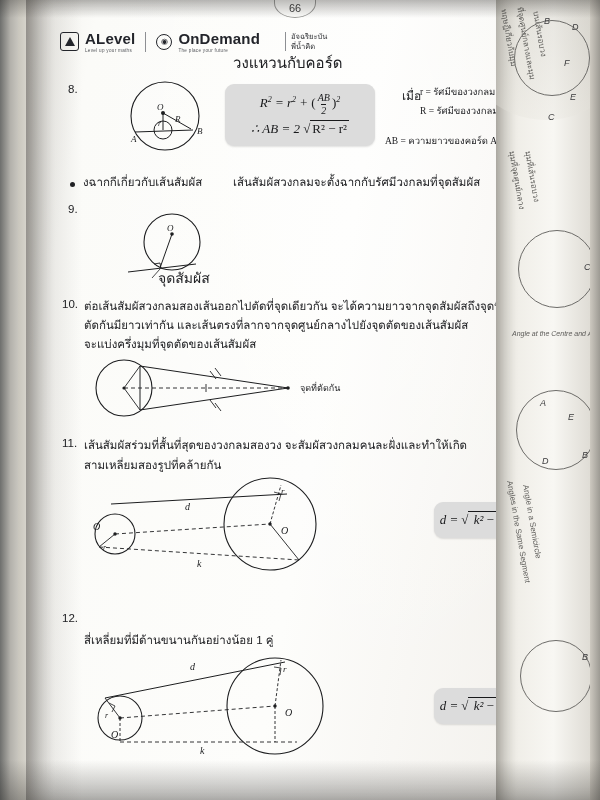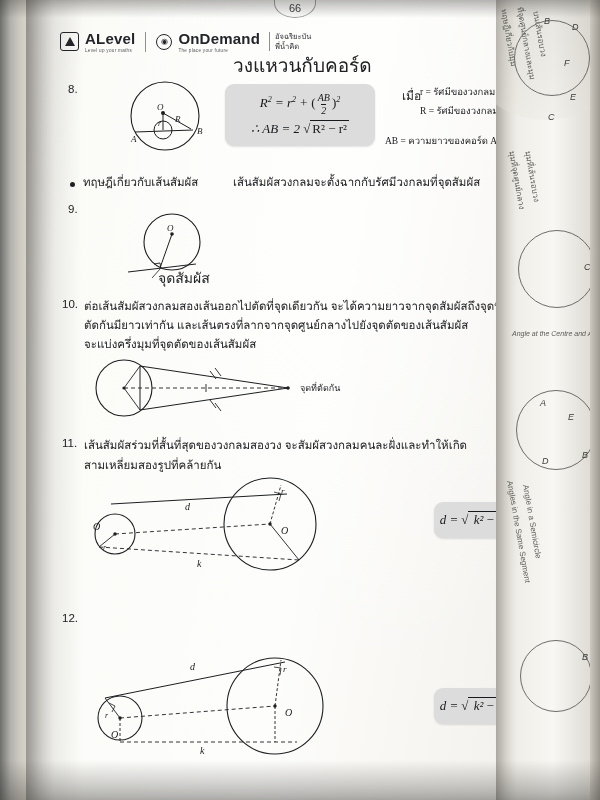--- a/index.html
+++ b/index.html
@@ -136,21 +136,21 @@
   .logo-txt-sub  { font-size: 4.6px; letter-spacing:.3px; color:#55575c; margin-top:1px;}
   .logo-sep { width:1px; height:20px; background:#8d8f93; margin:0 4px;}
   .logo-circ {
     width: 14px;height:14px;border-radius:50%;
     border:1.4px solid #23252b;
     display:flex;align-items:center;justify-content:center;
     font-size:8px;
   }
   .thai-tag {
     font-size: 7.5px; color:#2b2d31; line-height:1.25;
-    border-left:1px solid #8d8f93; padding-left:5px; margin-left:3px;
+    border-left:1px solid #8d8f93; padding-left:5px; margin-left:19px;
   }
 
   
   .txt {
     position: absolute;
     color: #202124;
     font-size: 11.5px;
     line-height: 1.45;
     white-space: nowrap;
   }
@@ -229,21 +229,21 @@
     <span style="display:flex;flex-direction:column;">
       <span class="logo-txt-main">OnDemand</span>
       <span class="logo-txt-sub">The place your future</span>
     </span>
     <span class="thai-tag">
       <span>อัจฉริยะบัน</span><br>
       <span>พี่น้ำคิด</span>
     </span>
   </div>
 
-  <div class="txt" style="left:233px; top:52px; font-size:19px;">วงแหวนกับคอร์ด</div>
+  <div class="txt" style="left:233px; top:52px; font-size:15px;">วงแหวนกับคอร์ด</div>
 
   <div class="num" style="left:68px; top:83px;">8.</div>
 
   <div class="fig" style="left:105px; top:80px;">
     <svg width="130" height="80" viewBox="0 0 130 80">
       <circle cx="60" cy="36" r="34" fill="none" stroke="#1d1e20" stroke-width="1.1"></circle>
       <circle cx="58" cy="33" r="2" fill="#1d1e20"></circle>
       <line x1="58" y1="33" x2="58" y2="50" stroke="#1d1e20" stroke-width="1"></line>
       <line x1="58" y1="33" x2="86" y2="49" stroke="#1d1e20" stroke-width="1"></line>
       <line x1="30" y1="52" x2="88" y2="50" stroke="#1d1e20" stroke-width="1"></line>
@@ -272,21 +272,21 @@
       <span class="sqrt">√<span style="border-top:1px solid #18191b; padding:0 2px;">R² − r²</span></span>
     </div>
   </div>
 
   <div class="txt" style="left:402px; top:88px; font-size:12px;">เมื่อ</div>
   <div class="txt" style="left:420px; top:86px; font-size:9.5px; font-family:'Liberation Serif',serif;">r  =  รัศมีของวงกลมเล็ก</div>
   <div class="txt" style="left:420px; top:105px; font-size:9.5px; font-family:'Liberation Serif',serif;">R  =  รัศมีของวงกลมใหญ่</div>
   <div class="txt" style="left:385px; top:135px; font-size:9.5px; font-family:'Liberation Serif',serif;">AB  =  ความยาวของคอร์ด AB</div>
 
   <div class="bullet" style="left:70px; top:182px;"></div>
-  <div class="txt" style="left:83px; top:174px;">ทฤษฎีเกี่ยวกับเส้นสัมผัส</div>
+  <div class="txt" style="left:83px; top:174px;">งฉากกีเกี่ยวกับเส้นสัมผัส</div>
   <div class="txt" style="left:233px; top:174px;">เส้นสัมผัสวงกลมจะตั้งฉากกับรัศมีวงกลมที่จุดสัมผัส</div>
 
   <div class="num" style="left:68px; top:203px;">9.</div>
   <div class="fig" style="left:110px; top:212px;">
     <svg width="130" height="70" viewBox="0 0 130 70">
       <circle cx="62" cy="30" r="28" fill="none" stroke="#1d1e20" stroke-width="1.1"></circle>
       <circle cx="62" cy="22" r="1.8" fill="#1d1e20"></circle>
       <text x="57" y="19" font-size="9" font-family="Liberation Serif, serif" font-style="italic" fill="#1d1e20">O</text>
       <line x1="62" y1="22" x2="50" y2="56" stroke="#1d1e20" stroke-width="1"></line>
       <line x1="18" y1="60" x2="86" y2="52" stroke="#1d1e20" stroke-width="1"></line>
@@ -352,20 +352,21 @@
   <div class="fbox" style="left:434px; top:502px; width:118px; height:36px;">
     <span>d =</span>
     <span class="sqrt" style="margin-left:3px;">√<span style="border-top:1px solid #18191b; padding:0 2px;">
       <span style="font-style:italic;">k²</span>
       <span>−</span>
       <span style="font-style:italic;">(r₂ + r₁)</span><span class="sup">2</span>
     </span></span>
   </div>
 
   <div class="num" style="left:62px; top:612px;">12.</div>
+  <div class="txt" style="left:84px; top:632px;">สี่เหลี่ยมที่มีด้านขนานกันอย่างน้อย 1 คู่</div>
 
   <div class="fig" style="left:85px; top:650px;">
     <svg width="290" height="110" viewBox="0 0 290 110">
       <circle cx="35" cy="68" r="22" fill="none" stroke="#1d1e20" stroke-width="1.1"></circle>
       <circle cx="190" cy="56" r="48" fill="none" stroke="#1d1e20" stroke-width="1.1"></circle>
       <circle cx="35" cy="68" r="1.7" fill="#1d1e20"></circle>
       <circle cx="190" cy="56" r="1.7" fill="#1d1e20"></circle>
       <line x1="35" y1="68" x2="190" y2="56" stroke="#1d1e20" stroke-width=".9" stroke-dasharray="4 3"></line>
       <line x1="20" y1="48" x2="200" y2="12" stroke="#1d1e20" stroke-width="1"></line>
       <line x1="35" y1="68" x2="20" y2="48" stroke="#1d1e20" stroke-width=".9"></line>

